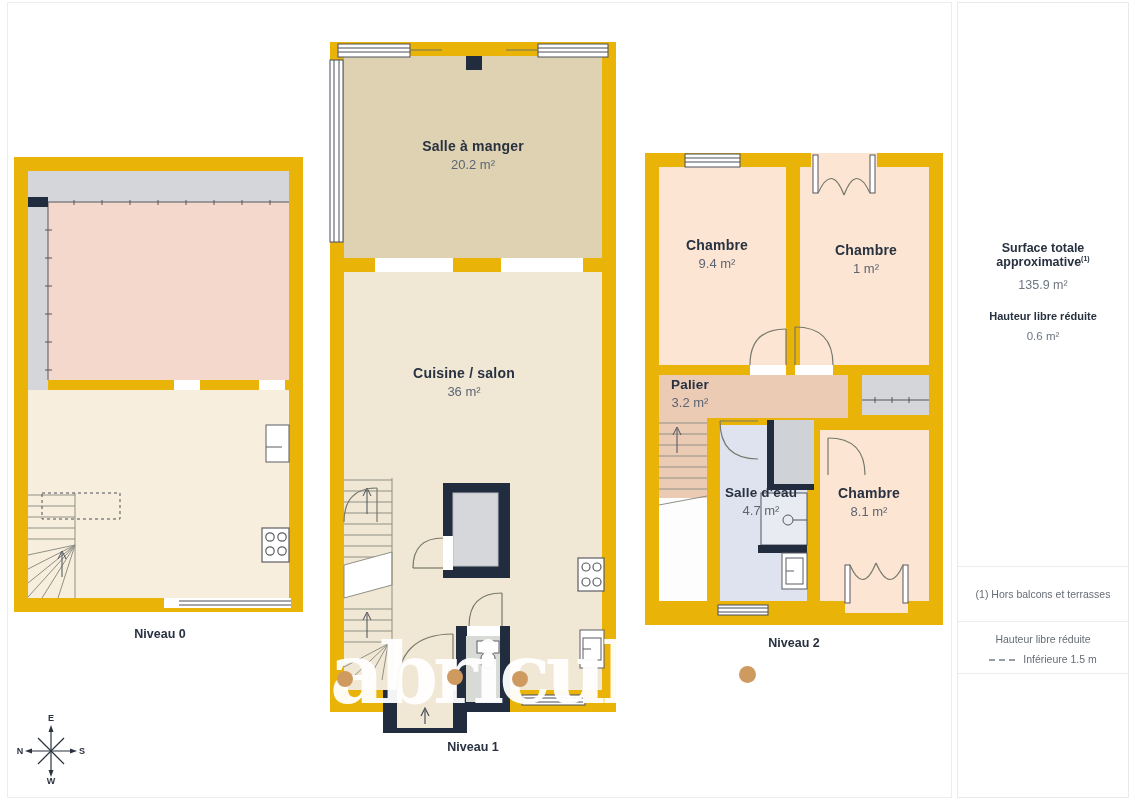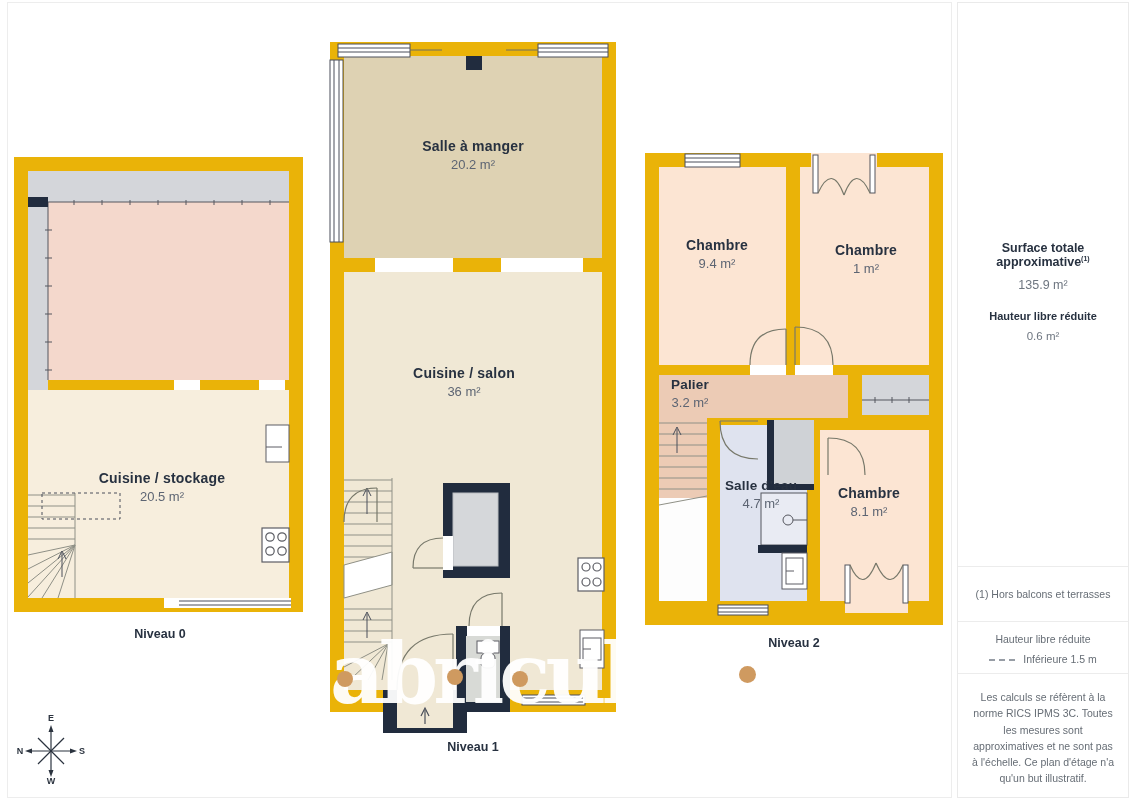--- a/index.html
+++ b/index.html
@@ -101,24 +101,20 @@
         <path d="M44,402 L48,394 L52,402" stroke="#4a4f5a"></path>
       </g>
 
       <g>
         <rect x="150" y="441" width="127" height="10" fill="#ffffff"></rect>
         <line x1="165" y1="444" x2="277" y2="444" stroke="#4a4f5a" stroke-width="1"></line>
         <line x1="165" y1="448" x2="277" y2="448" stroke="#4a4f5a" stroke-width="1"></line>
       </g>
     </svg>
 
-    <div class="rlabel" style="left:148px;top:330px;">
-      <div class="rname">Cuisine / stockage</div>
-      <div class="rarea">20.5 m²</div>
-    </div>
   </div>
 
   <div class="plan" style="left:330px;top:42px;width:286px;height:670px;">
     <div class="room" style="left:14px;top:14px;width:258px;height:202px;background:#ded2b3;"></div>
     <div class="room" style="left:14px;top:230px;width:258px;height:418px;background:#f0e8d5;"></div>
 
     <div class="room" style="left:53px;top:648px;width:84px;height:43px;background:#212c3e;"></div>
     <div class="room" style="left:67px;top:648px;width:56px;height:38px;background:#f0e8d5;"></div>
 
     <svg class="plansvg" width="286" height="691" viewBox="0 0 286 691">
@@ -341,21 +337,21 @@
       <div class="rarea">9.4 m²</div>
     </div>
     <div class="rlabel" style="left:221px;top:106px;">
       <div class="rname">Chambre</div>
       <div class="rarea">1 m²</div>
     </div>
     <div class="rlabel leftal small" style="left:26px;top:224px;">
       <div class="rname">Palier</div>
       <div class="rarea">3.2 m²</div>
     </div>
-    <div class="rlabel small" style="left:116px;top:341px;">
+    <div class="rlabel small" style="left:116px;top:348px;">
       <div class="rname">Salle d'eau</div>
       <div class="rarea">4.7 m²</div>
     </div>
     <div class="rlabel" style="left:224px;top:349px;">
       <div class="rname">Chambre</div>
       <div class="rarea">8.1 m²</div>
     </div>
   </div>
 
   <div class="lvl" style="left:160px;top:627px;">Niveau 0</div>
@@ -402,19 +398,15 @@
 
     <div class="sb-div" style="top:618px;"></div>
     <div class="sb-block" style="top:630px;">
       <div class="sb-note">Hauteur libre réduite</div>
       <div class="sb-note" style="margin-top:8px;">
         <span class="sb-legend-line"></span><span>Inférieure 1.5 m</span>
       </div>
     </div>
 
     <div class="sb-div" style="top:670px;"></div>
-    <div class="sb-block" style="top:686px;">
-      <div class="sb-par">Les calculs se réfèrent à la norme RICS IPMS 3C. Toutes les mesures sont approximatives et ne sont pas à l'échelle. Ce plan d'étage n'a qu'un but illustratif.</div>
-
-    </div>
   </div>
 
 </div>
 
 </body></html>

